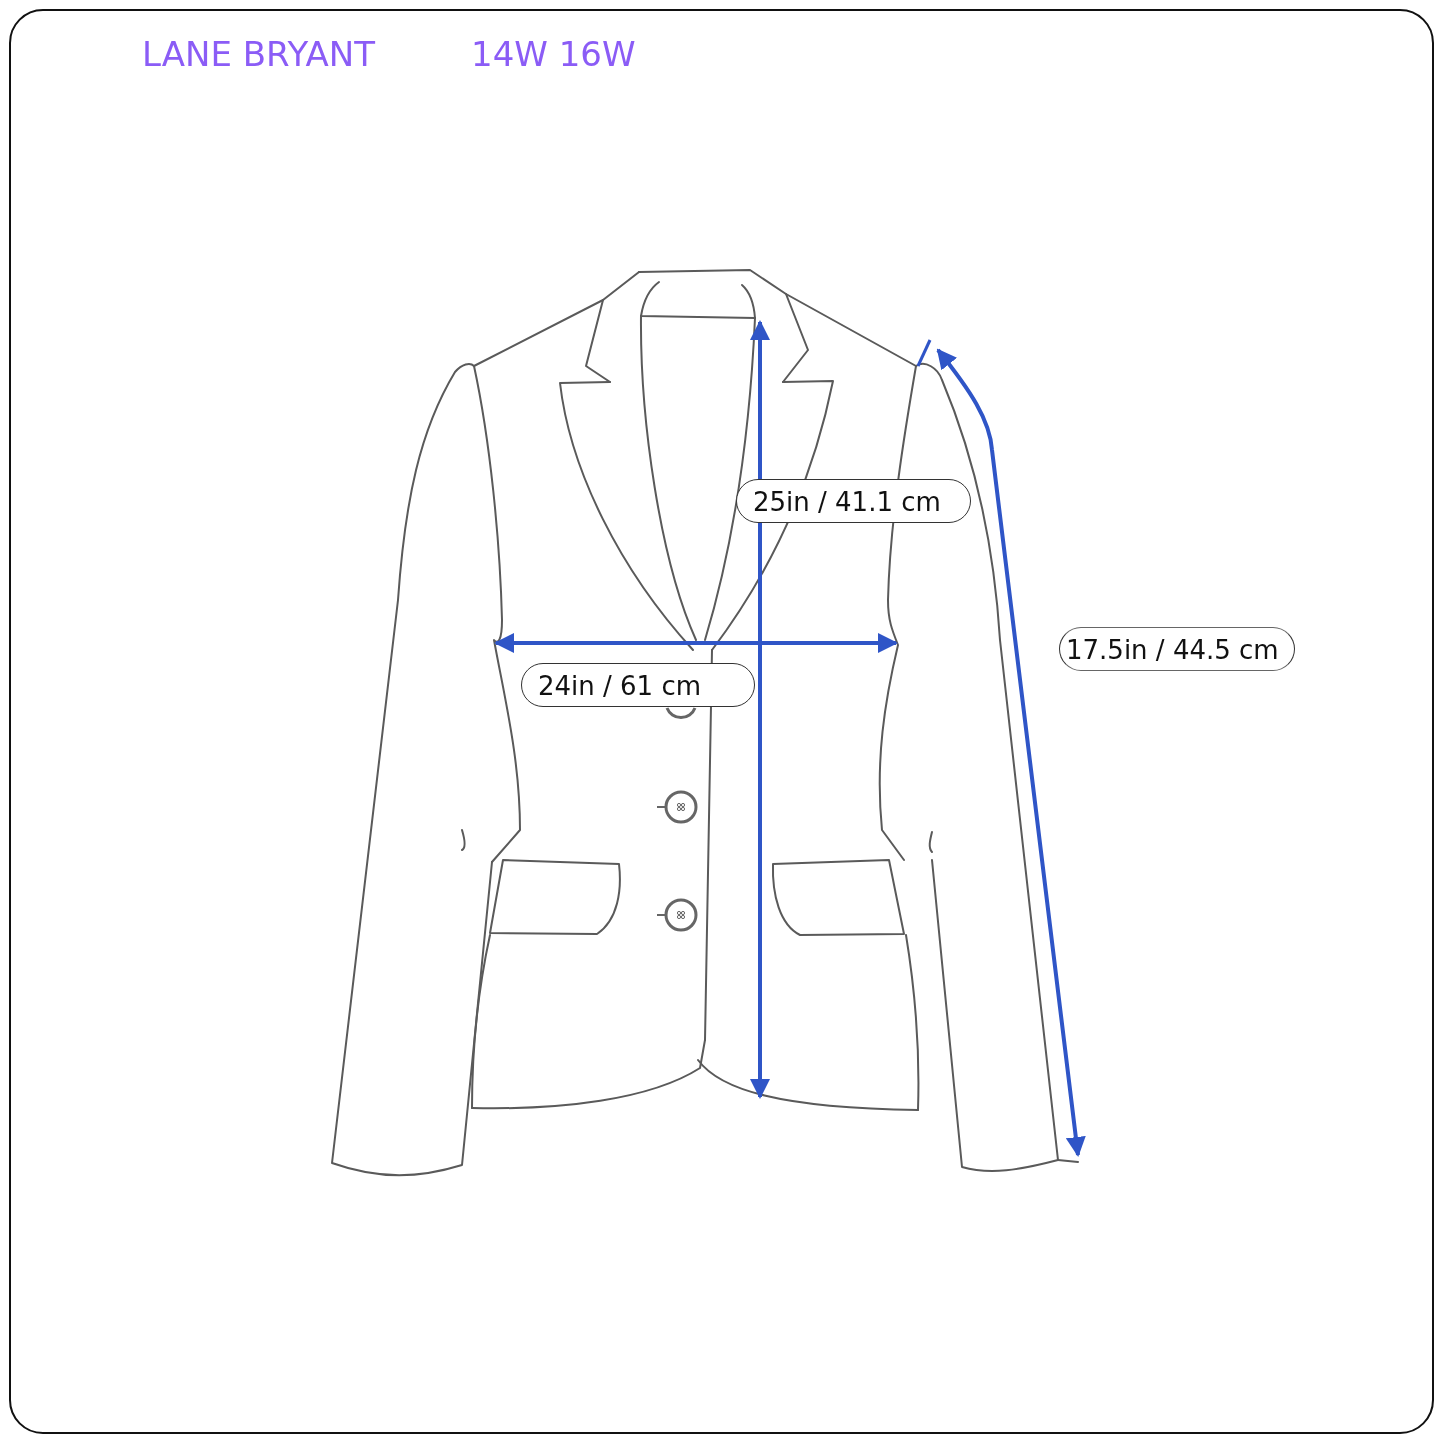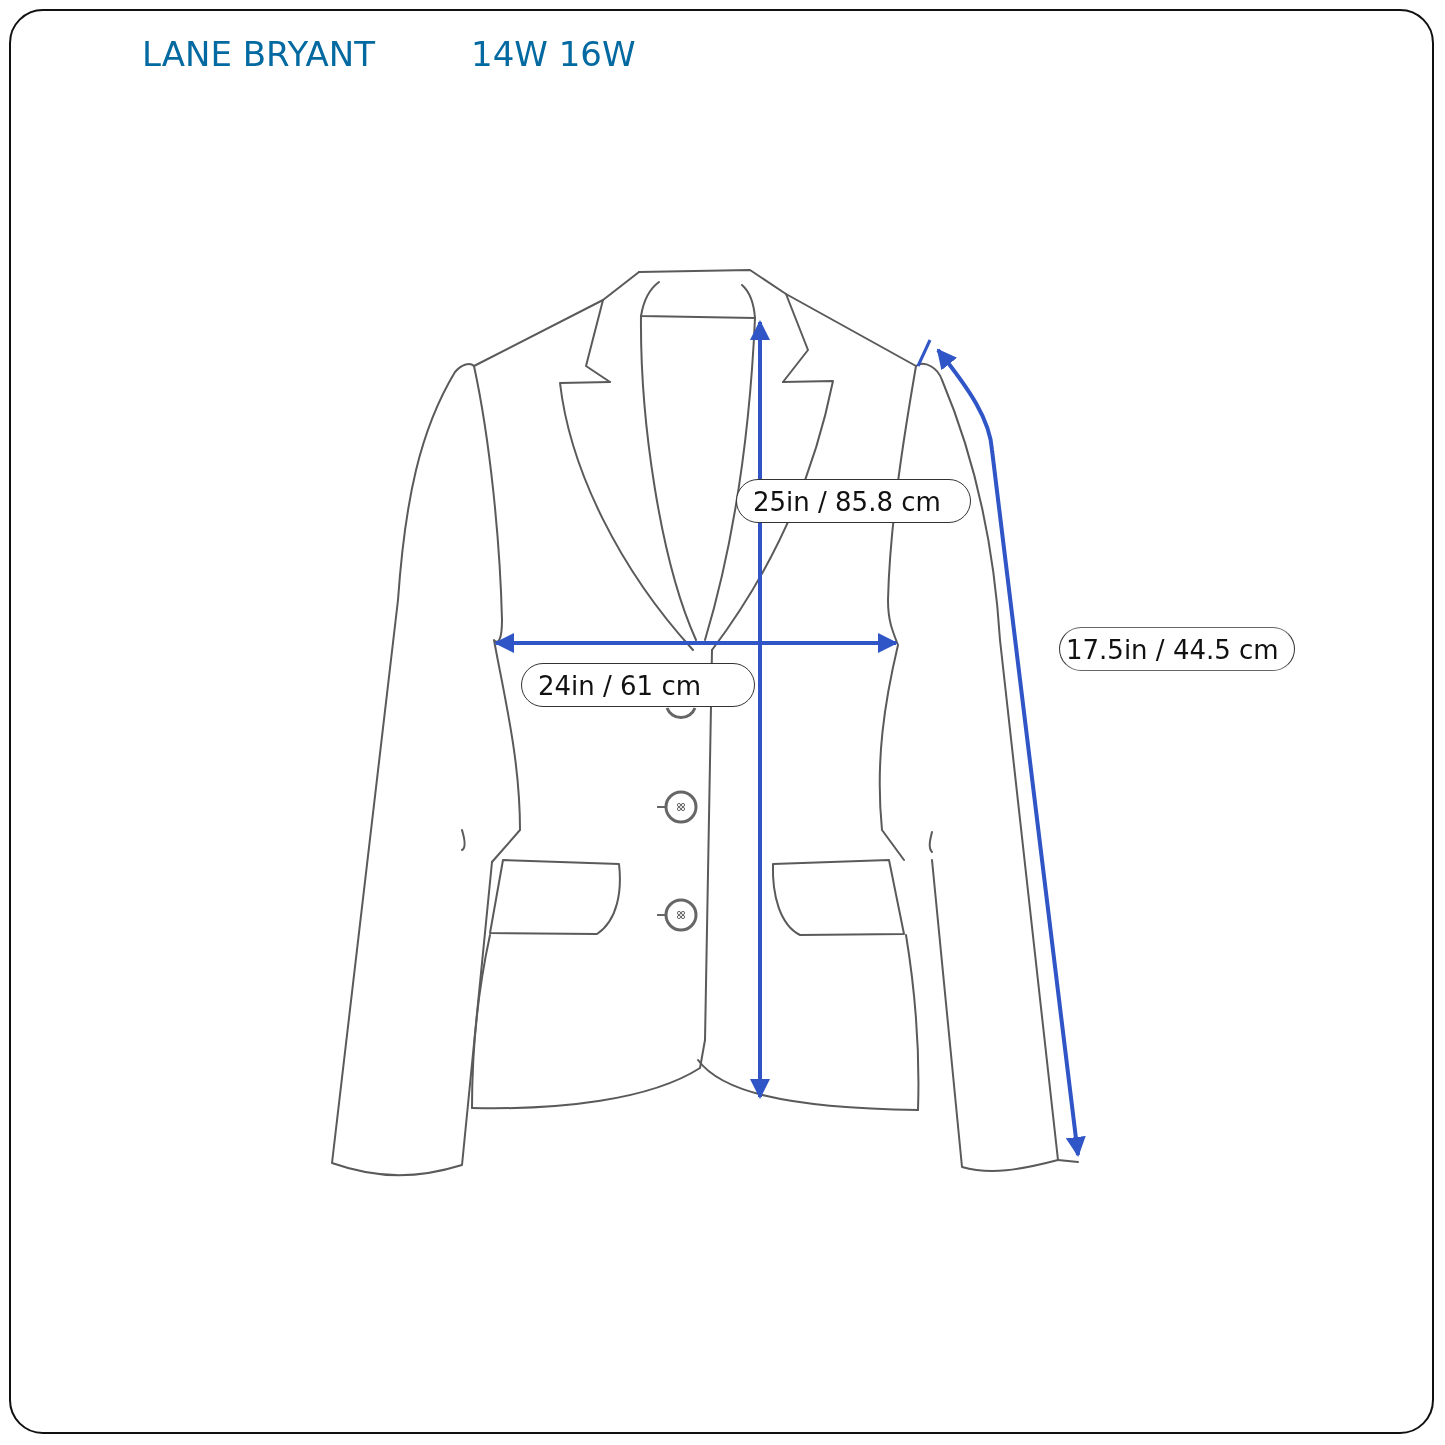--- a/index.html
+++ b/index.html
@@ -2,21 +2,21 @@
 <html><head>
   <meta charset="utf-8">
   <style>
     html, body { margin: 0; padding: 0; background: #ffffff; }
     body { width: 1445px; height: 1445px; position: relative; overflow: hidden; font-family: "DejaVu Sans", "Liberation Sans", sans-serif; }
     .frame {
       position: absolute; left: 9px; top: 9px; width: 1425px; height: 1425px;
       border: 2px solid #111; border-radius: 34px; box-sizing: border-box; background: #fff;
     }
     .header-text {
-      position: absolute; top: 34px; font-size: 34px; color: #0369a1; letter-spacing: 0px;
+      position: absolute; top: 34px; font-size: 34px; color: #8b5cf6; letter-spacing: 0px;
       font-family: "DejaVu Sans", sans-serif; font-weight: normal;
     }
     .brand { left: 142px; }
     .size { left: 471px; }
     svg.diagram { position: absolute; left: 0; top: 0; width: 1445px; height: 1445px; }
     .label {
       position: absolute; background: #fff; border: 1.5px solid #333; border-radius: 22px;
       font-size: 26px; color: #111; height: 44px; line-height: 44px; padding: 0 16px;
       box-sizing: border-box; white-space: nowrap; font-family: "DejaVu Sans", sans-serif;
     }
@@ -101,15 +101,15 @@
   </g>
 
   <g stroke="#2f55c7" stroke-width="4" fill="none">
     <line x1="760" y1="322" x2="760" y2="1097" marker-start="url(#ah)" marker-end="url(#ah)"></line>
     <line x1="496" y1="643" x2="896" y2="643" marker-start="url(#ah)" marker-end="url(#ah)"></line>
     <path d="M938,350 C970,390 990,420 992,450 L1078,1155" marker-start="url(#ah)" marker-end="url(#ah)"></path>
     <line x1="918" y1="366" x2="930" y2="340" stroke-width="3"></line>
   </g>
 </svg>
 
-<div class="label label-length">25in / 85.8 cm</div>
+<div class="label label-length">25in / 41.1 cm</div>
 <div class="label label-chest">24in / 61 cm</div>
 <div class="label label-sleeve">17.5in / 44.5 cm</div>
 
 </body></html>

